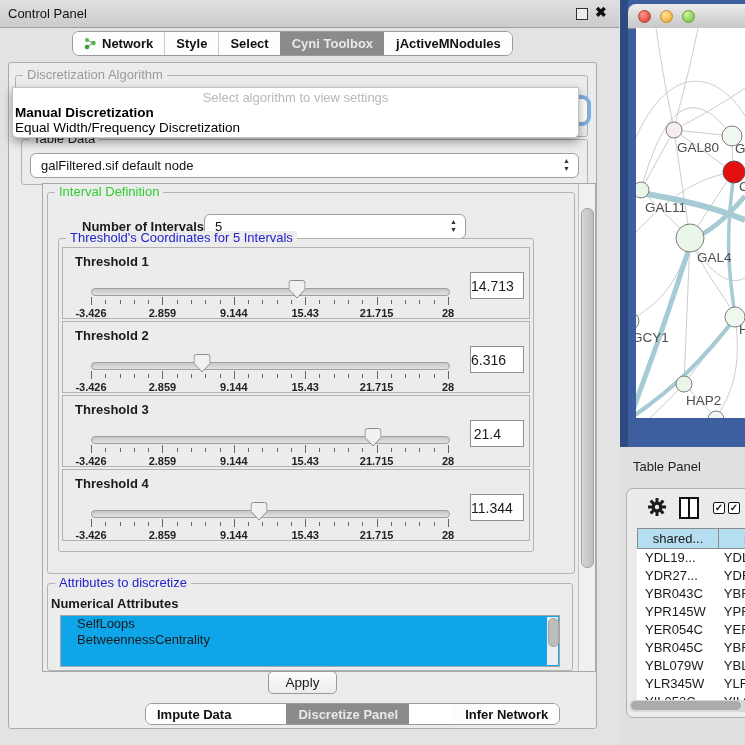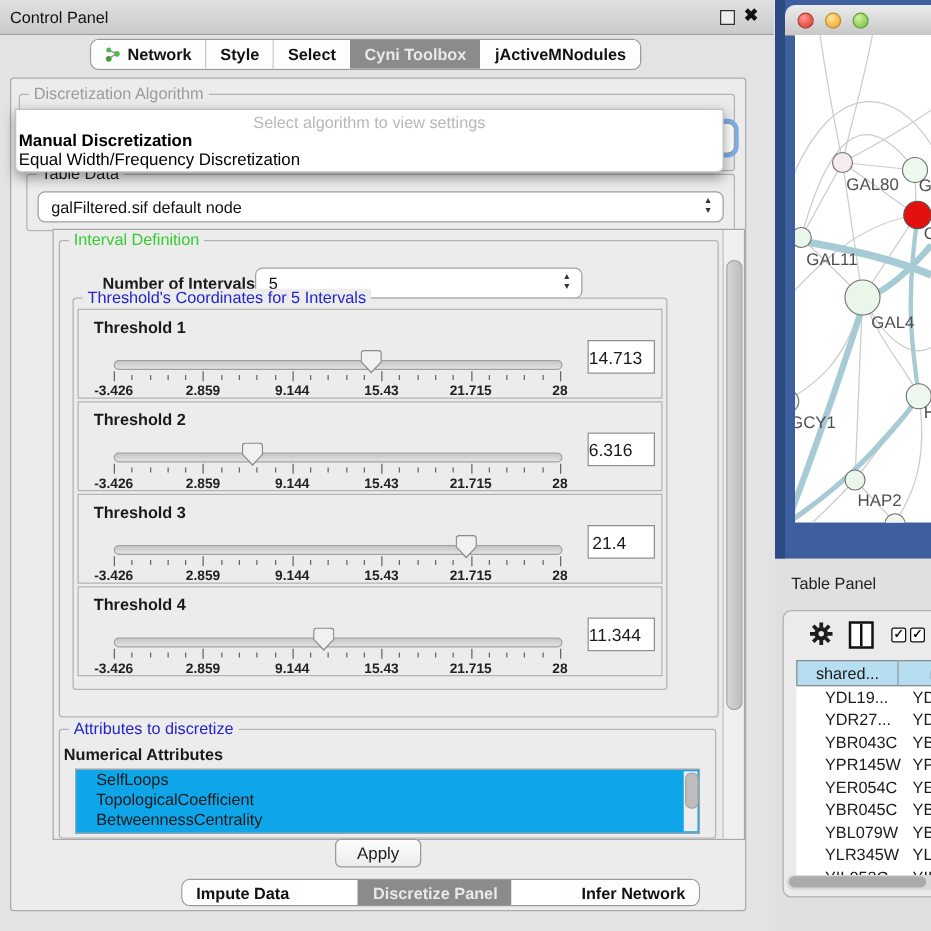--- a/index.html
+++ b/index.html
@@ -105,21 +105,21 @@
       text-align:center;font-weight:bold;color:#111;}
   .cb1{left:86px;top:13px;} .cb2{left:101px;top:13px;}
   .tp-table{position:absolute;left:10px;top:39px;width:140px;}
   .tp-head{display:flex;height:21px;}
   .tp-hcell{background:var(--header-blue,#b6def1);border:1px solid #8c8c8c;border-left:none;box-sizing:border-box;
             font-size:13px;text-align:center;line-height:19px;}
   .tp-hcell.c0{width:82px;border-left:1px solid #8c8c8c;}
   .tp-hcell.c1{width:58px;}
   .tp-rows{background:#fff;width:140px;height:151px;overflow:hidden;}
   .tp-row{display:flex;height:18px;line-height:18px;font-size:13px;}
-  .tp-cell.c0{width:76px;padding-left:23px;overflow:hidden;white-space:nowrap;}
+  .tp-cell.c0{width:76px;padding-left:8px;overflow:hidden;white-space:nowrap;}
   .tp-cell.c1{width:54px;padding-left:4px;overflow:hidden;white-space:nowrap;}
   .hscroll{position:absolute;left:2px;top:211px;width:121px;height:12px;background:#d8d8d8;border-radius:6px;}
   .hscroll .thumb{position:absolute;left:2px;top:1px;width:110px;height:9px;background:#ababab;border-radius:5px;}
 </style>
 </head>
 <body>
 
 <div class="abs cp">
 
   <div class="abs cp-titlebar">
@@ -374,21 +374,20 @@
         </div>
       </div>
     </div>
 
     <div class="group" style="left:4px;top:399px;width:524px;height:86px;">
       <span class="gtitle blue">Attributes to discretize</span>
       <div class="bold-label" style="left:3px;top:12px;">Numerical Attributes</div>
       <div class="listbox attr-list" style="left:12px;top:31px;width:498px;height:50px;">
         <div class="attr-items">
             <div class="attr-item">SelfLoops</div>
-            <div class="attr-item">TopologicalCoefficient</div>
             <div class="attr-item">BetweennessCentrality</div>
           </div>
         <div class="list-scroll">
             <div class="thumb"></div>
           </div>
       </div>
     </div>
 
     <div class="vscroll">
       <div class="thumb"></div>

